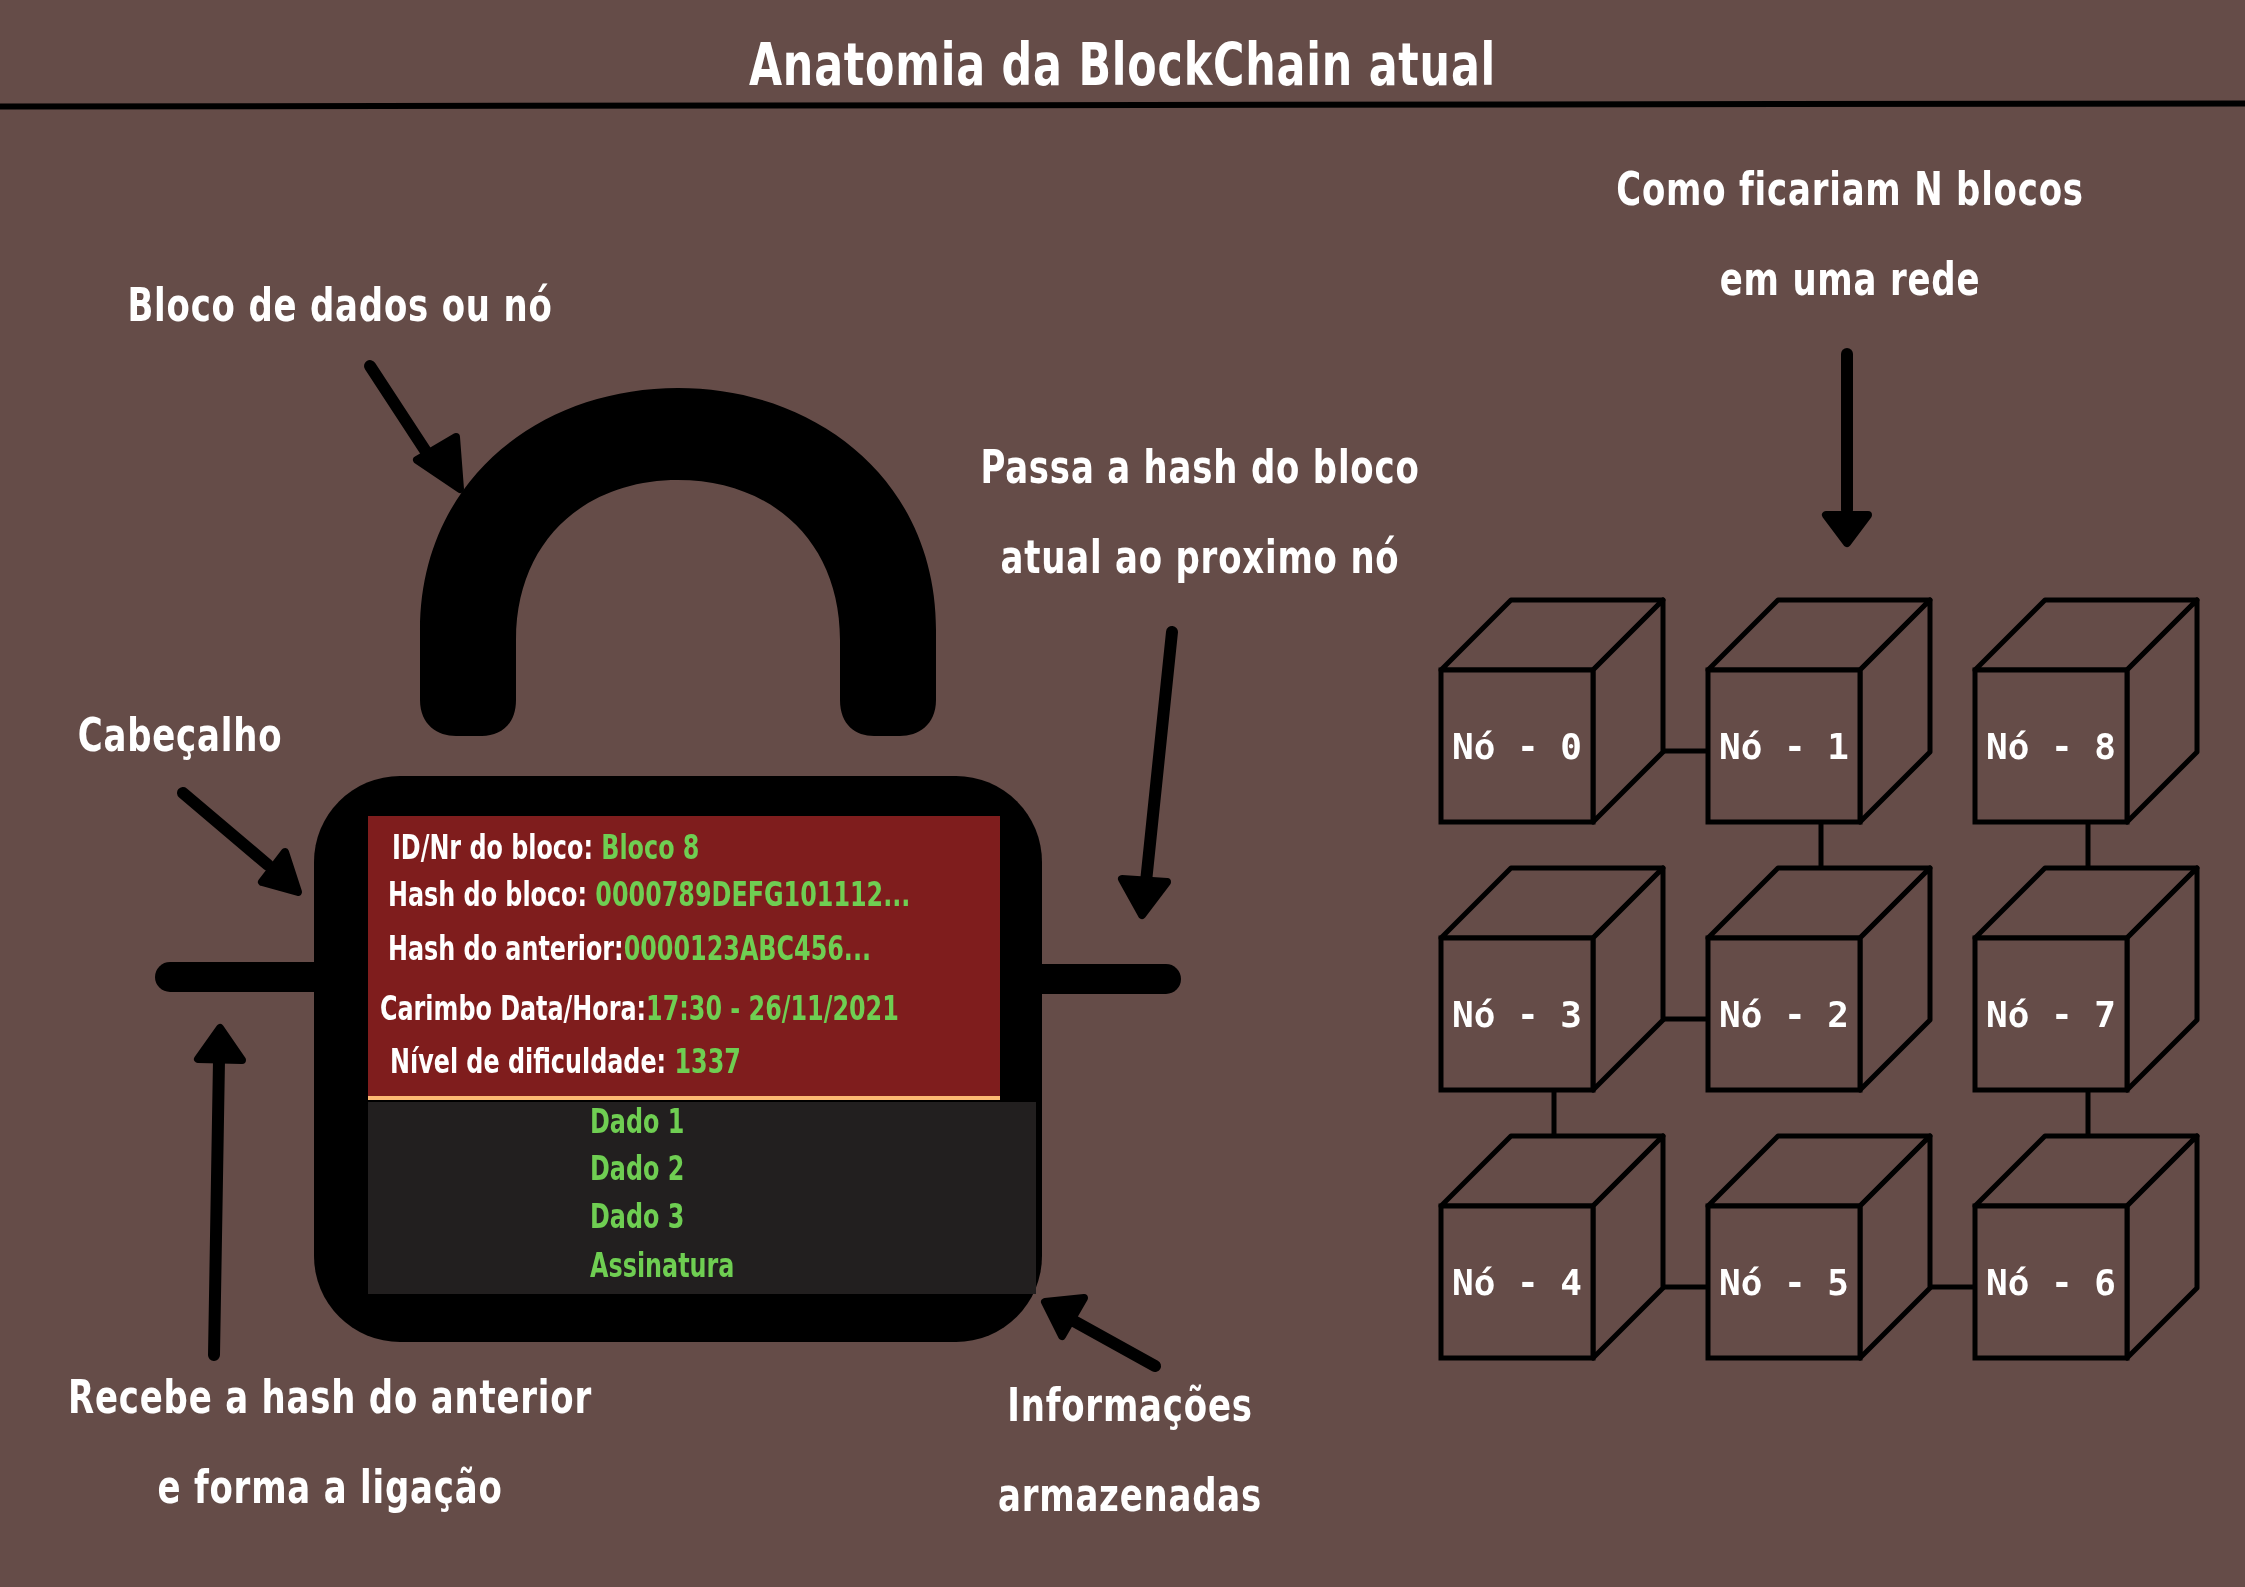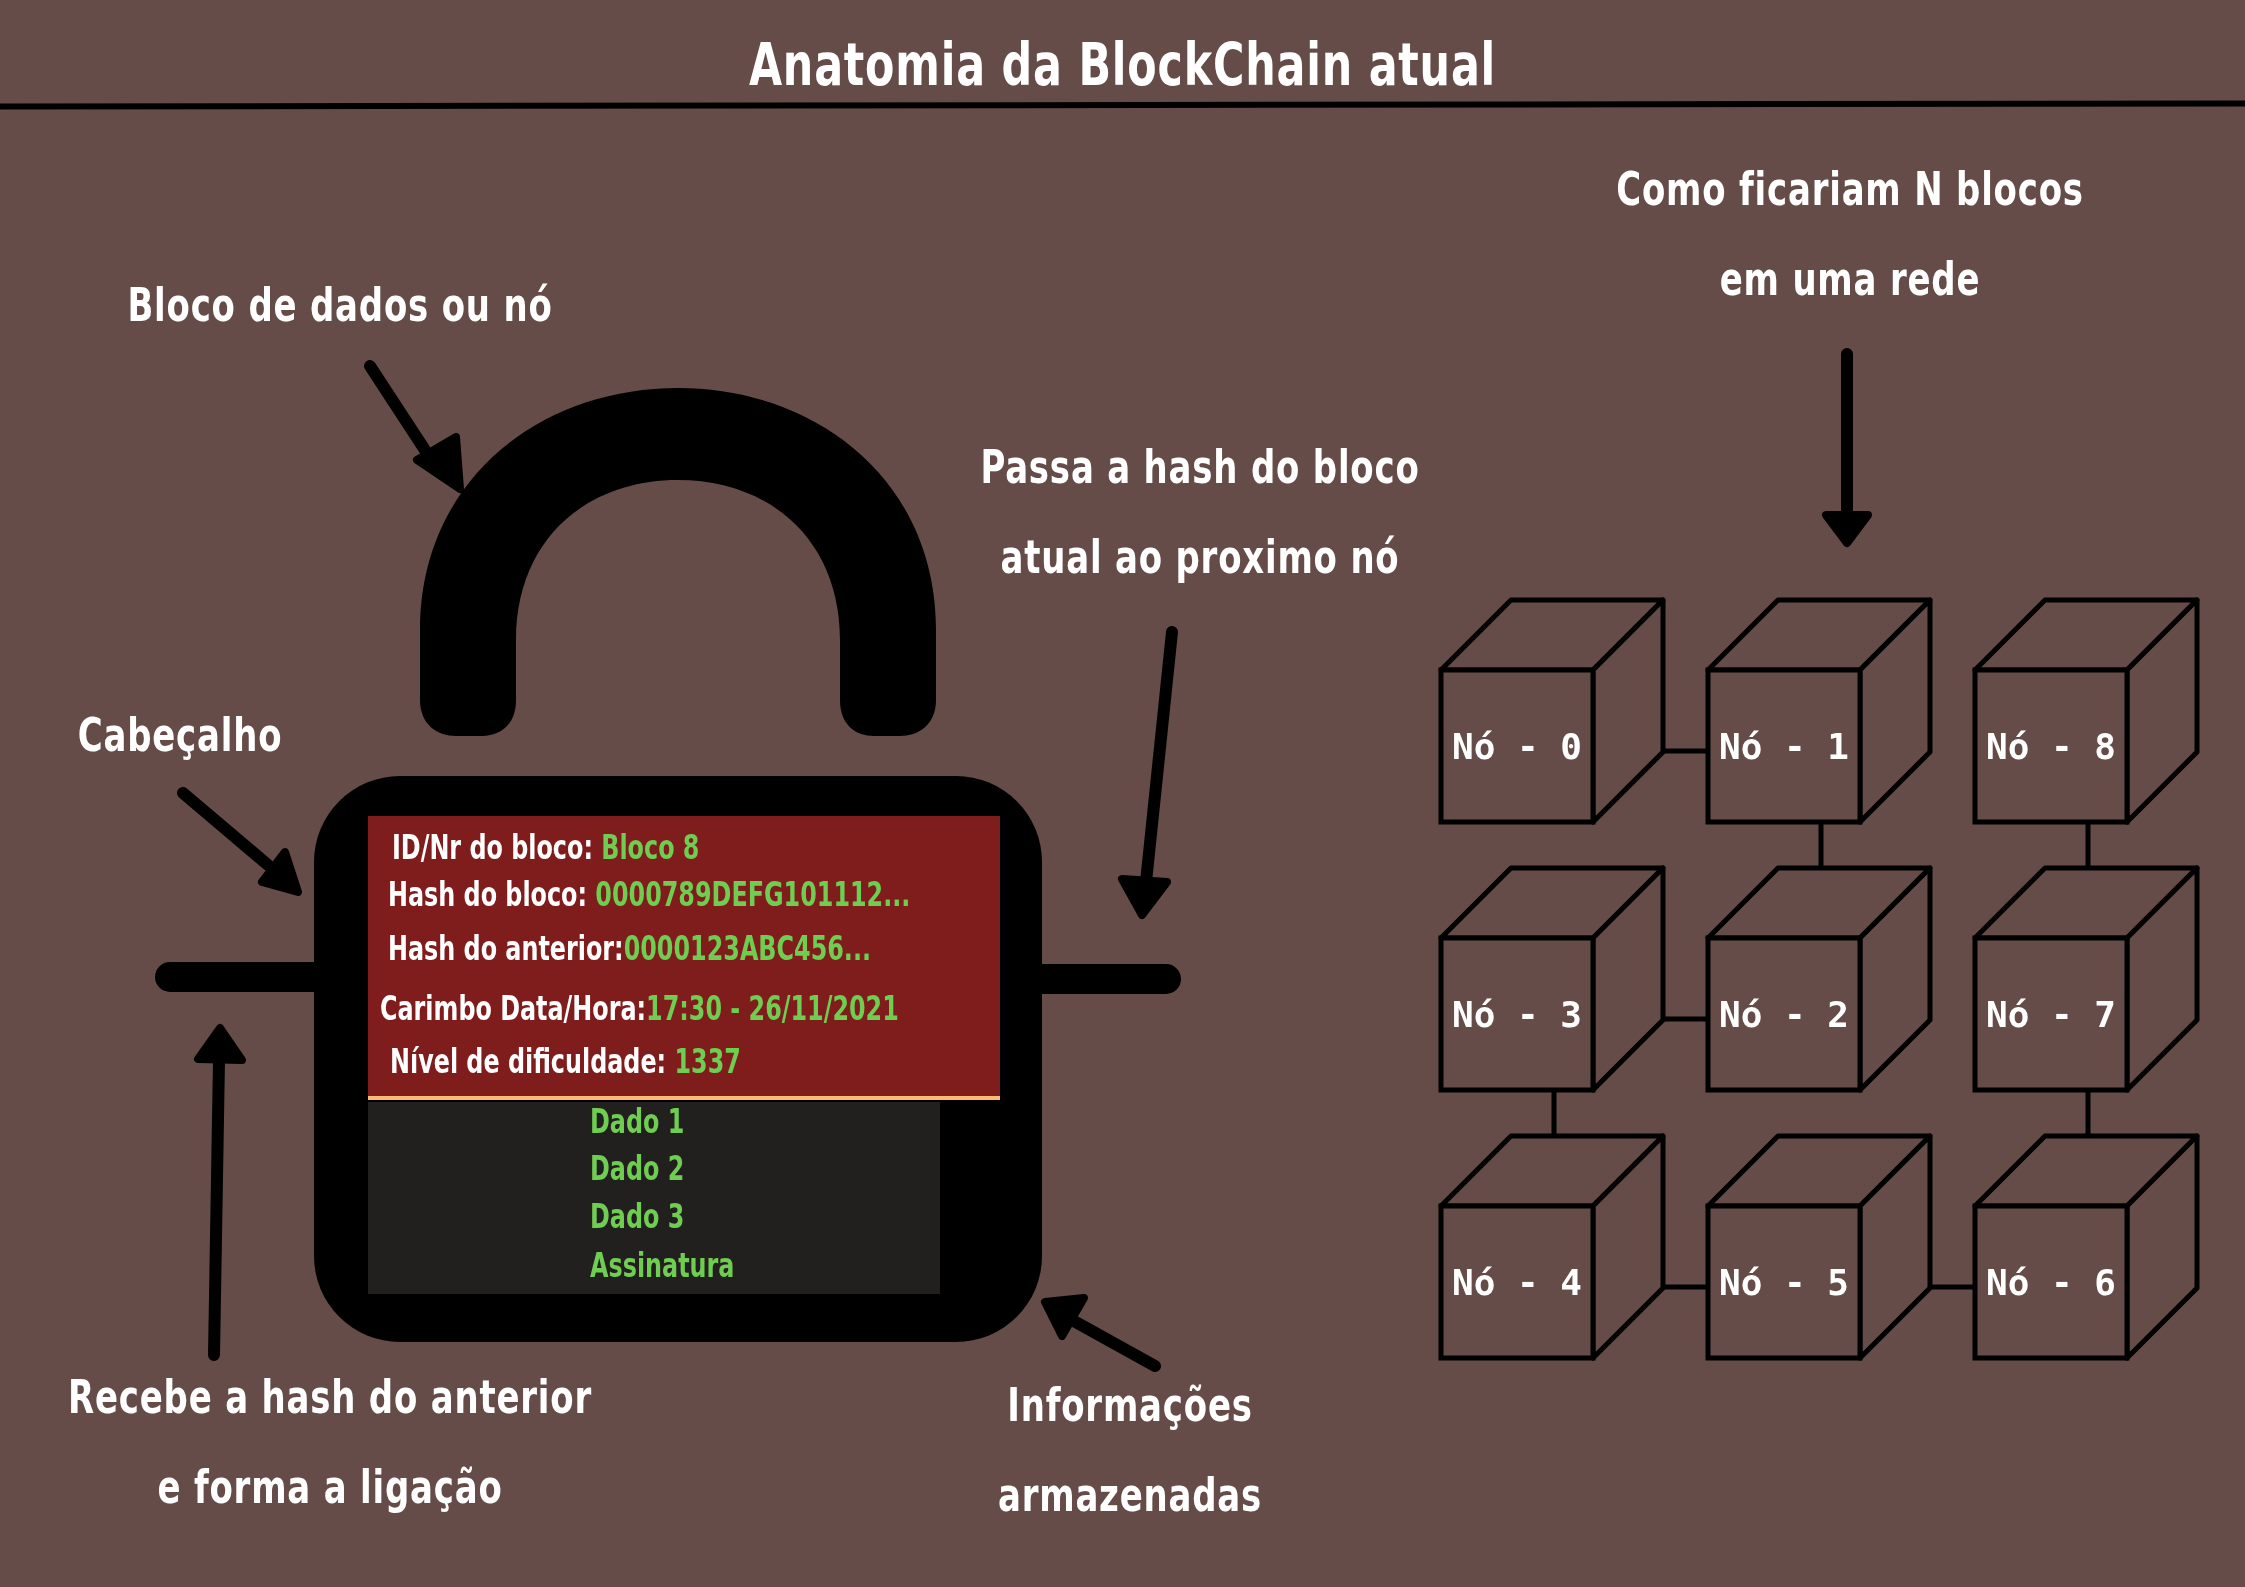--- a/index.html
+++ b/index.html
@@ -20,21 +20,21 @@
     .ann { font-size: 46px; text-align: center; }
     .ann .l { display: block; line-height: 90px; }
     .title-rule { position: absolute; left: 0; top: 102px; width: 2245px; height: 6px; background: #000; transform: rotate(-0.08deg); }
 
     
     .header-panel {
       position: absolute; left: 368px; top: 816px; width: 632px; height: 280px;
       background: #7f1d1d; border-bottom: 4px solid #fdba74;
     }
     .data-panel {
-      position: absolute; left: 368px; top: 1102px; width: 572px; height: 192px;
+      position: absolute; left: 368px; top: 1102px; width: 668px; height: 192px;
       background: #221f1f;
     }
     .hrow {
       position: absolute; font-size: 34px; font-weight: bold; color: #fff;
       font-family: "DejaVu Sans Condensed", "DejaVu Sans", sans-serif;
       white-space: nowrap; transform: scaleX(0.78); transform-origin: left center; line-height: 1;
     }
     .hrow .v { color: #6fce52; }
     .drow {
       position: absolute; left: 222px; font-size: 34px; font-weight: bold; color: #6fce52;

